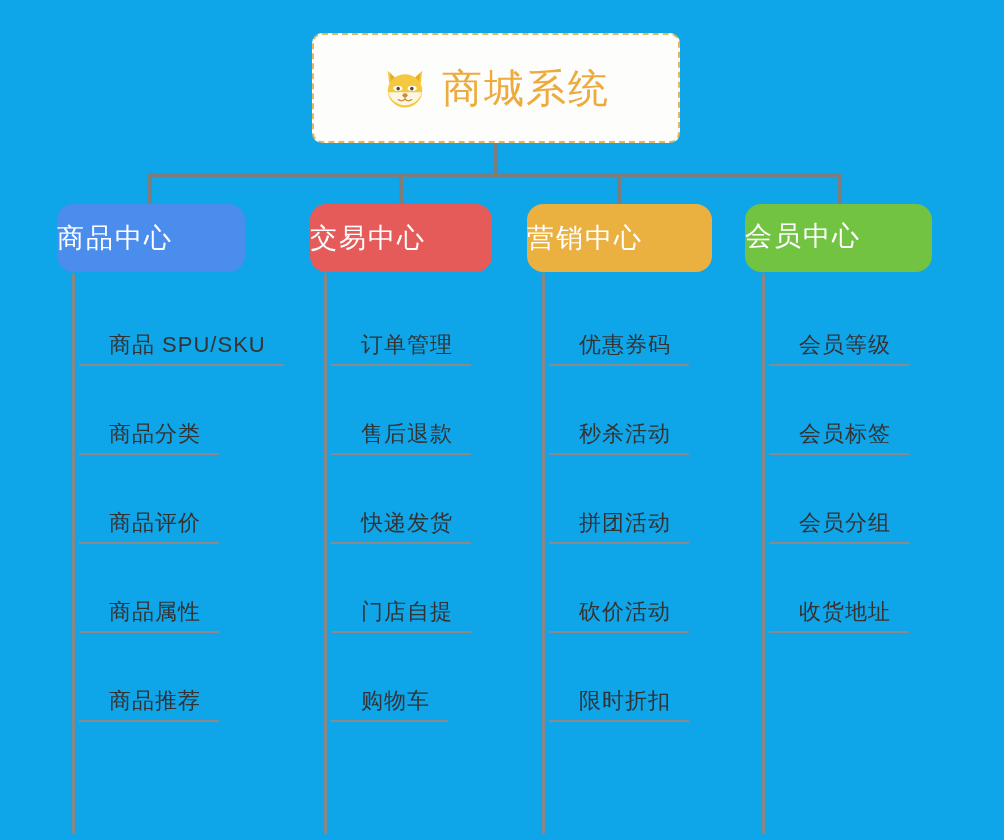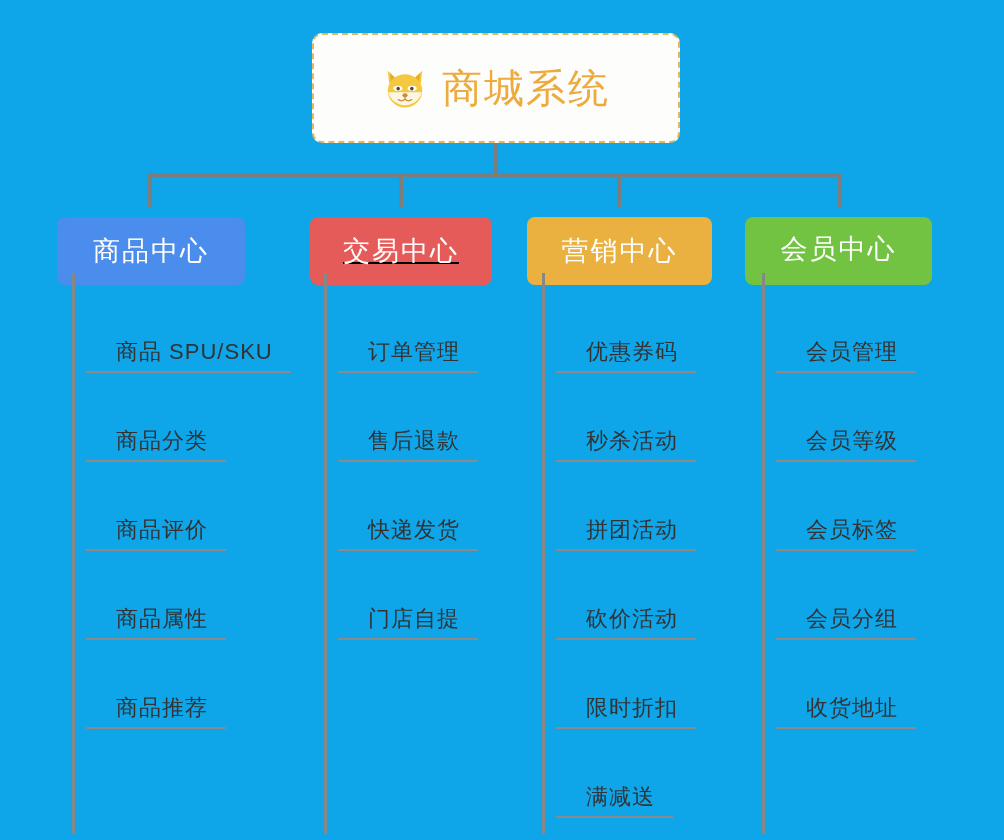--- a/index.html
+++ b/index.html
@@ -70,26 +70,26 @@
   }
   .conn-drop {           
     top: 173px;
     width: 4px;
     height: 34px;
   }
 
   
   .cat-box {
     position: absolute;
-    top: 217px;
+    top: 204px;
     height: 68px;
-    border-radius: 8px;
+    border-radius: 16px;
     display: flex;
     align-items: center;
-    justify-content: center;
+    justify-content: flex-start;
   }
   .cat-label {
     font-size: 27px;
     line-height: 1;
     color: #ffffff;
     letter-spacing: 2px;
     white-space: nowrap;
     font-weight: 400;
   }
 
@@ -103,21 +103,21 @@
     left: 0;
     top: 0;
     width: 3px;
     background: #878787;
   }
   .leaf-list {
     position: absolute;
     left: 0;
     top: 0;
     margin: 0;
-    padding: 11px;
+    padding: 4px;
     list-style: none;
   }
   .leaf {
     position: relative;
     height: 89px;
     display: flex;
     align-items: flex-end;
     padding-left: 3px;
   }
   .leaf-inner {
@@ -162,21 +162,21 @@
   <div class="conn conn-stem"></div>
   <div class="conn conn-bus"></div>
   <div class="conn conn-drop" style="left:148px;"></div>
   <div class="conn conn-drop" style="left:399px;"></div>
   <div class="conn conn-drop" style="left:617px;"></div>
   <div class="conn conn-drop" style="left:838px;"></div>
 
   <div class="cat-box" style="left:57px;width:188px;background:#4a8ded;">
     <span class="cat-label">商品中心</span>
   </div>
-  <div class="cat-box" style="left:310px;width:182px;background:#e55b59;text-decoration:underline;">
+  <div class="cat-box" style="left:310px;width:182px;background:#e55b59;">
     <span class="cat-label">交易中心</span>
   </div>
   <div class="cat-box" style="left:527px;width:185px;background:#eab040;">
     <span class="cat-label">营销中心</span>
   </div>
   <div class="cat-box" style="left:745px;width:187px;background:#72c342;font-family:Liberation Mono, monospace;">
     <span class="cat-label">会员中心</span>
   </div>
 
   <div class="branch" style="left:72px;">
@@ -208,20 +208,23 @@
         </li>
       <li class="leaf">
           <span class="leaf-inner"><span class="leaf-label">售后退款</span></span>
         </li>
       <li class="leaf">
           <span class="leaf-inner"><span class="leaf-label">快递发货</span></span>
         </li>
       <li class="leaf">
           <span class="leaf-inner"><span class="leaf-label">门店自提</span></span>
         </li>
+      <li class="leaf">
+          <span class="leaf-inner"><span class="leaf-label">购物车</span></span>
+        </li>
     </ul>
   </div>
 
   <div class="branch" style="left:542px;">
     <div class="spine" style="height:561px;"></div>
     <ul class="leaf-list">
       <li class="leaf">
           <span class="leaf-inner"><span class="leaf-label">优惠券码</span></span>
         </li>
       <li class="leaf">
@@ -229,33 +232,27 @@
         </li>
       <li class="leaf">
           <span class="leaf-inner"><span class="leaf-label">拼团活动</span></span>
         </li>
       <li class="leaf">
           <span class="leaf-inner"><span class="leaf-label">砍价活动</span></span>
         </li>
       <li class="leaf">
           <span class="leaf-inner"><span class="leaf-label">限时折扣</span></span>
         </li>
-      <li class="leaf">
-          <span class="leaf-inner"><span class="leaf-label">满减送</span></span>
-        </li>
     </ul>
   </div>
 
   <div class="branch" style="left:762px;">
     <div class="spine" style="height:561px;"></div>
     <ul class="leaf-list">
       <li class="leaf">
-          <span class="leaf-inner"><span class="leaf-label">会员管理</span></span>
-        </li>
-      <li class="leaf">
           <span class="leaf-inner"><span class="leaf-label">会员等级</span></span>
         </li>
       <li class="leaf">
           <span class="leaf-inner"><span class="leaf-label">会员标签</span></span>
         </li>
       <li class="leaf">
           <span class="leaf-inner"><span class="leaf-label">会员分组</span></span>
         </li>
       <li class="leaf">
           <span class="leaf-inner"><span class="leaf-label">收货地址</span></span>

